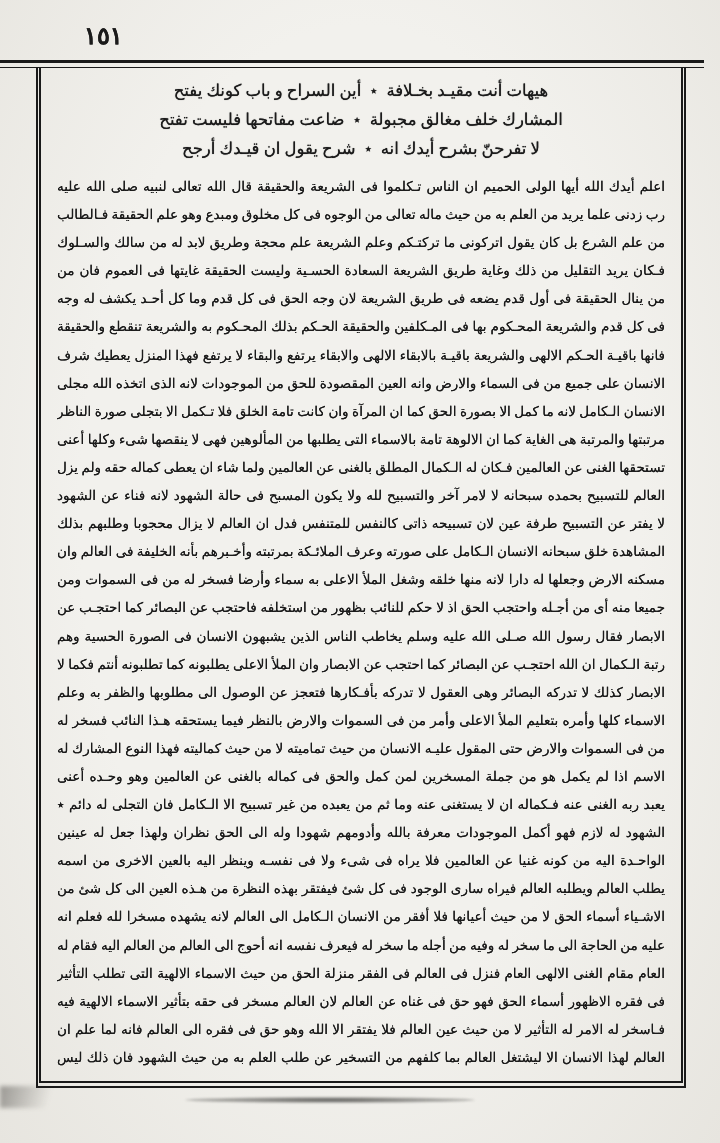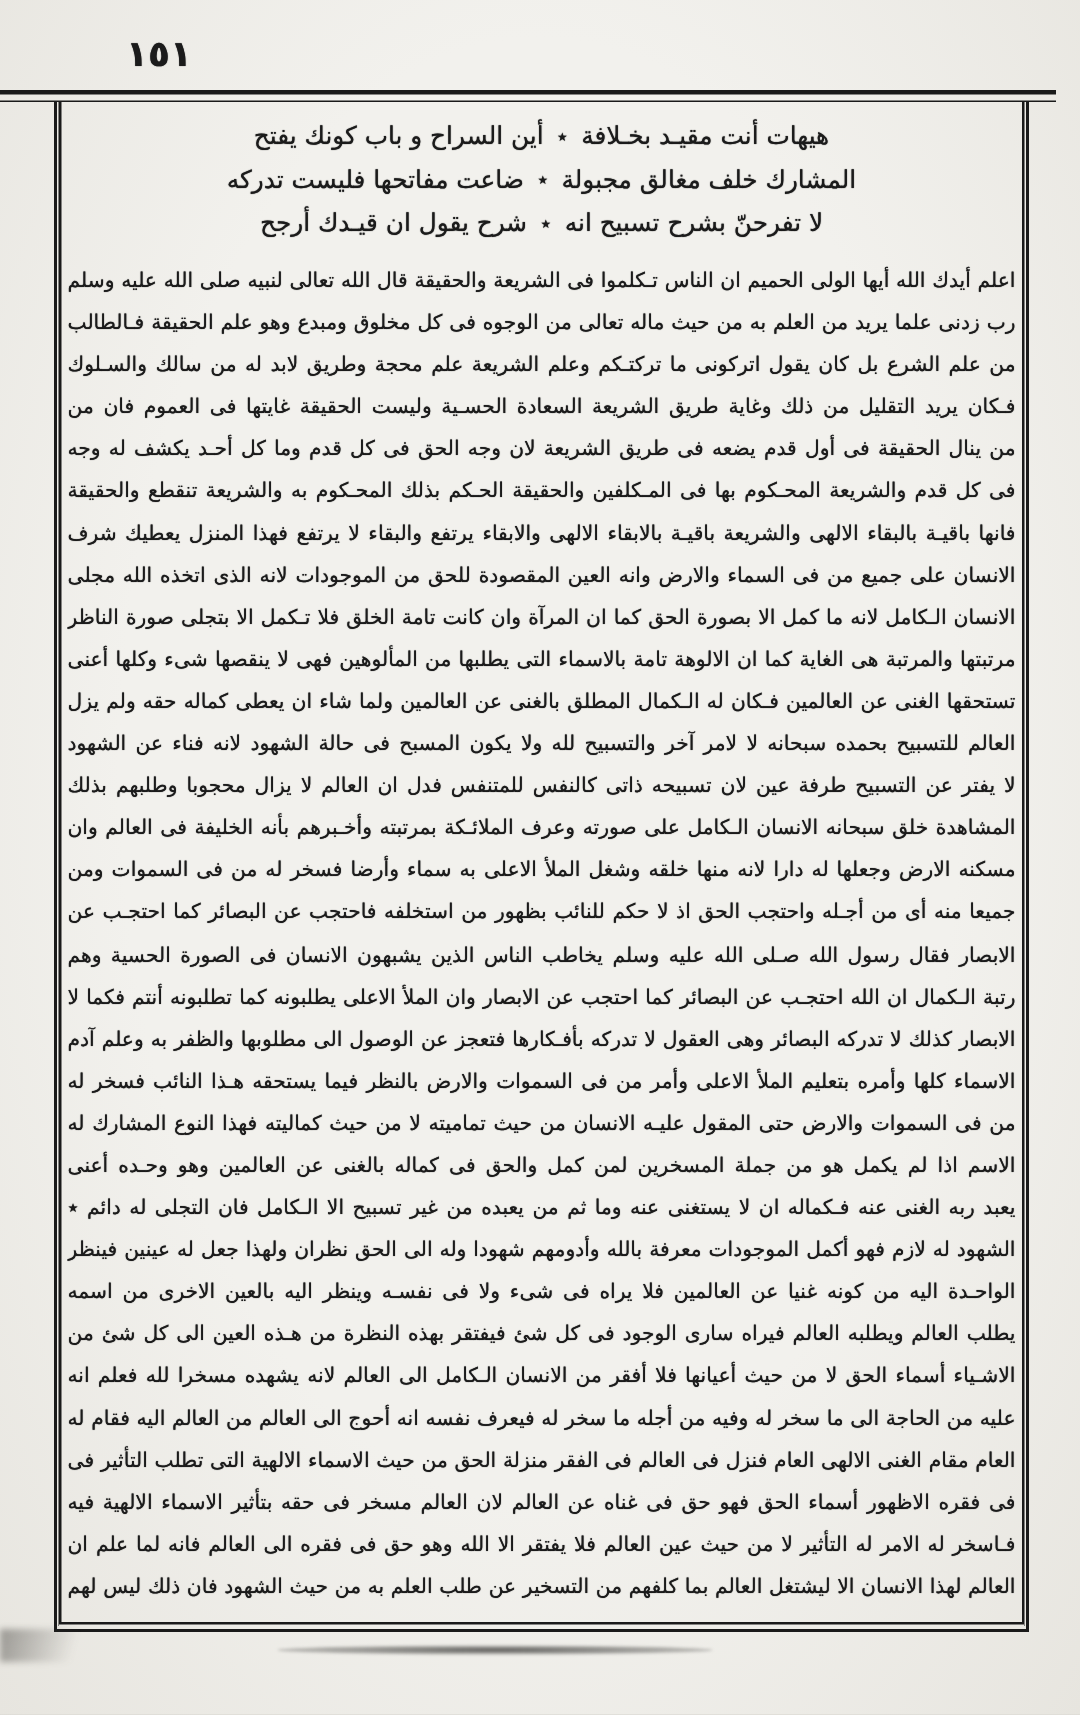--- a/index.html
+++ b/index.html
@@ -11,40 +11,41 @@
   html,body{margin:0;padding:0;}
   body{
     width:720px;height:1143px;
     font-family:"DejaVu Sans",sans-serif;
     background:#dddbd5;
   }
   .page{
     position:relative;width:720px;height:1143px;overflow:hidden;
     background:radial-gradient(ellipse at 50% 45%, var(--paper-light) 0%, var(--paper-light) 55%, var(--paper-dark) 100%);
     color:var(--ink);
+    font-family:Liberation Serif, serif;
   }
   .page-number{
     position:absolute;top:22px;left:84px;
     font-size:24px;font-weight:bold;letter-spacing:2px;
     color:var(--ink);
     text-shadow:0 0 .6px var(--ink);
     direction:rtl;
   }
   .top-rule{
     position:absolute;top:60px;left:0;width:704px;height:4px;
     border-top:3px solid var(--border);
     border-bottom:1.5px solid var(--border);
   }
   .frame{
     position:absolute;top:67px;left:36px;width:650px;height:1021px;
     border-left:5px double var(--border);
     border-right:5px double var(--border);
     border-bottom:7px double var(--border);
     box-sizing:border-box;
-    padding:0 4px;
+    padding:0 16px;
   }
   .poem{
     padding-top:9px;
     direction:rtl;
     text-align:center;
   }
   .verse-line{
     font-size:16.5px;
     line-height:29px;
     height:29px;
@@ -92,35 +93,35 @@
 
   <div class="top-rule"></div>
 
   <div class="frame">
 
     <div class="poem">
       <div class="verse-line" style="">
         <span>هيهات أنت مقيـد بخـلافة</span><span class="verse-sep">٭</span><span>أين السراح و باب كونك يفتح</span>
       </div>
         <div class="verse-line" style="">
-        <span>المشارك خلف مغالق مجبولة</span><span class="verse-sep">٭</span><span>ضاعت مفاتحها فليست تدركه</span>
+        <span>المشارك خلف مغالق مجبولة</span><span class="verse-sep">٭</span><span>ضاعت مفاتحها فليست تفتح</span>
       </div>
         <div class="verse-line" style="">
-        <span>لا تفرحنّ بشرح تسبيح انه</span><span class="verse-sep">٭</span><span>شرح يقول ان قيـدك أرجح</span>
+        <span>لا تفرحنّ بشرح أيدك انه</span><span class="verse-sep">٭</span><span>شرح يقول ان قيـدك أرجح</span>
       </div>
     </div>
 
     <div class="body-text">
       <div class="body-line" style="">اعلم أيدك الله أيها الولى الحميم ان الناس تـكلموا فى الشريعة والحقيقة قال الله تعالى لنبيه صلى الله عليه وسلم آمرا وقل</div>
         <div class="body-line" style="">رب زدنى علما يريد من العلم به من حيث ماله تعالى من الوجوه فى كل مخلوق ومبدع وهو علم الحقيقة فـالطالب الزيادة</div>
         <div class="body-line" style="">من علم الشرع بل كان يقول اتركونى ما تركتـكم وعلم الشريعة علم محجة وطريق لابد له من سالك والسـلوك تعب</div>
         <div class="body-line" style="">فـكان يريد التقليل من ذلك وغاية طريق الشريعة السعادة الحسـية وليست الحقيقة غايتها فى العموم فان من الناس</div>
         <div class="body-line" style="">من ينال الحقيقة فى أول قدم يضعه فى طريق الشريعة لان وجه الحق فى كل قدم وما كل أحـد يكشف له وجه الحق</div>
         <div class="body-line" style="">فى كل قدم والشريعة المحـكوم بها فى المـكلفين والحقيقة الحـكم بذلك المحـكوم به والشريعة تنقطع والحقيقة لها الدوام</div>
-        <div class="body-line" style="">فانها باقيـة بالبقاء الالهى والشريعة باقيـة بالابقاء الالهى والابقاء يرتفع والبقاء لا يرتفع فهذا المنزل يعطيك شرف</div>
+        <div class="body-line" style="">فانها باقيـة الحـكم الالهى والشريعة باقيـة بالابقاء الالهى والابقاء يرتفع والبقاء لا يرتفع فهذا المنزل يعطيك شرف</div>
         <div class="body-line" style="">الانسان على جميع من فى السماء والارض وانه العين المقصودة للحق من الموجودات لانه الذى اتخذه الله مجلى وأعنى به</div>
         <div class="body-line" style="">الانسان الـكامل لانه ما كمل الا بصورة الحق كما ان المرآة وان كانت تامة الخلق فلا تـكمل الا بتجلى صورة الناظر فتلك</div>
         <div class="body-line" style="">مرتبتها والمرتبة هى الغاية كما ان الالوهة تامة بالاسماء التى يطلبها من المألوهين فهى لا ينقصها شىء وكلها أعنى الرتبة التى</div>
         <div class="body-line" style="">تستحقها الغنى عن العالمين فـكان له الـكمال المطلق بالغنى عن العالمين ولما شاء ان يعطى كماله حقه ولم يزل كذلك وخلق</div>
         <div class="body-line" style="">العالم للتسبيح بحمده سبحانه لا لامر آخر والتسبيح لله ولا يكون المسبح فى حالة الشهود لانه فناء عن الشهود والعالم</div>
         <div class="body-line" style="">لا يفتر عن التسبيح طرفة عين لان تسبيحه ذاتى كالنفس للمتنفس فدل ان العالم لا يزال محجوبا وطلبهم بذلك التسبيح</div>
         <div class="body-line" style="">المشاهدة خلق سبحانه الانسان الـكامل على صورته وعرف الملائـكة بمرتبته وأخـبرهم بأنه الخليفة فى العالم وان</div>
         <div class="body-line" style="">مسكنه الارض وجعلها له دارا لانه منها خلقه وشغل الملأ الاعلى به سماء وأرضا فسخر له من فى السموات ومن فى الارض</div>
         <div class="body-line" style="">جميعا منه أى من أجـله واحتجب الحق اذ لا حكم للنائب بظهور من استخلفه فاحتجب عن البصائر كما احتجـب عن</div>
         <div class="body-line" style="">الابصار فقال رسول الله صـلى الله عليه وسلم يخاطب الناس الذين يشبهون الانسان فى الصورة الحسية وهم نازلون عن</div>

